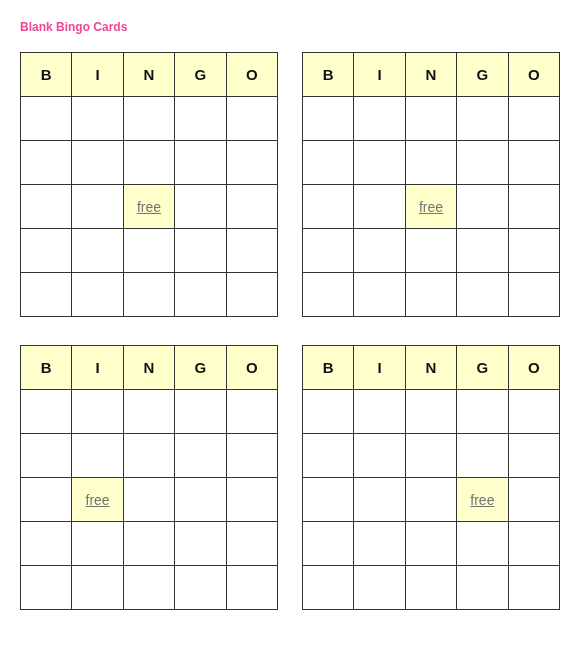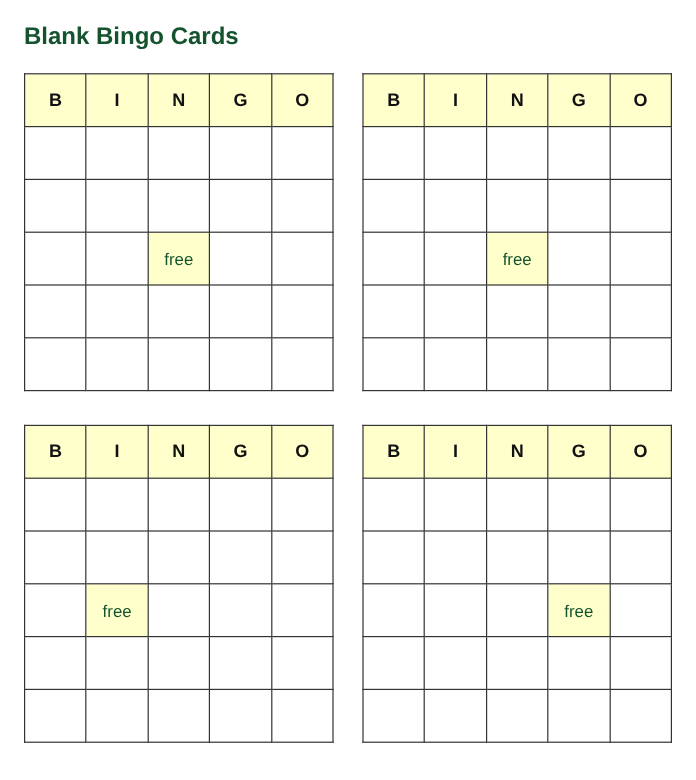--- a/index.html
+++ b/index.html
@@ -4,24 +4,24 @@
   <style>
     * { box-sizing: border-box; margin: 0; padding: 0; }
     body {
       background: #fff;
       font-family: Arial, sans-serif;
       width: 580px;
       min-height: 650px;
       padding: 20px;
     }
     h1 {
-      font-size: 20px;
+      font-size: 12px;
       font-weight: bold;
       margin-bottom: 18px;
-      color: #14532d;
+      color: #ec4899;
     }
     .cards-grid {
       display: grid;
       grid-template-columns: 1fr 1fr;
       gap: 28px 24px;
     }
     .bingo-card {
       border-collapse: collapse;
       width: 100%;
     }
@@ -39,21 +39,22 @@
       font-weight: bold;
       font-size: 15px;
       color: #111;
     }
     .bingo-card td {
       background-color: #fff;
     }
     .free-cell {
       background-color: #ffffcc !important;
       font-size: 13px;
-      color: #14532d;
+      color: #737373;
+      text-decoration: underline;
     }
   </style>
 </head>
 <body>
 
 <h1>Blank Bingo Cards</h1>
 
 <div class="cards-grid">
 
   <table class="bingo-card">

